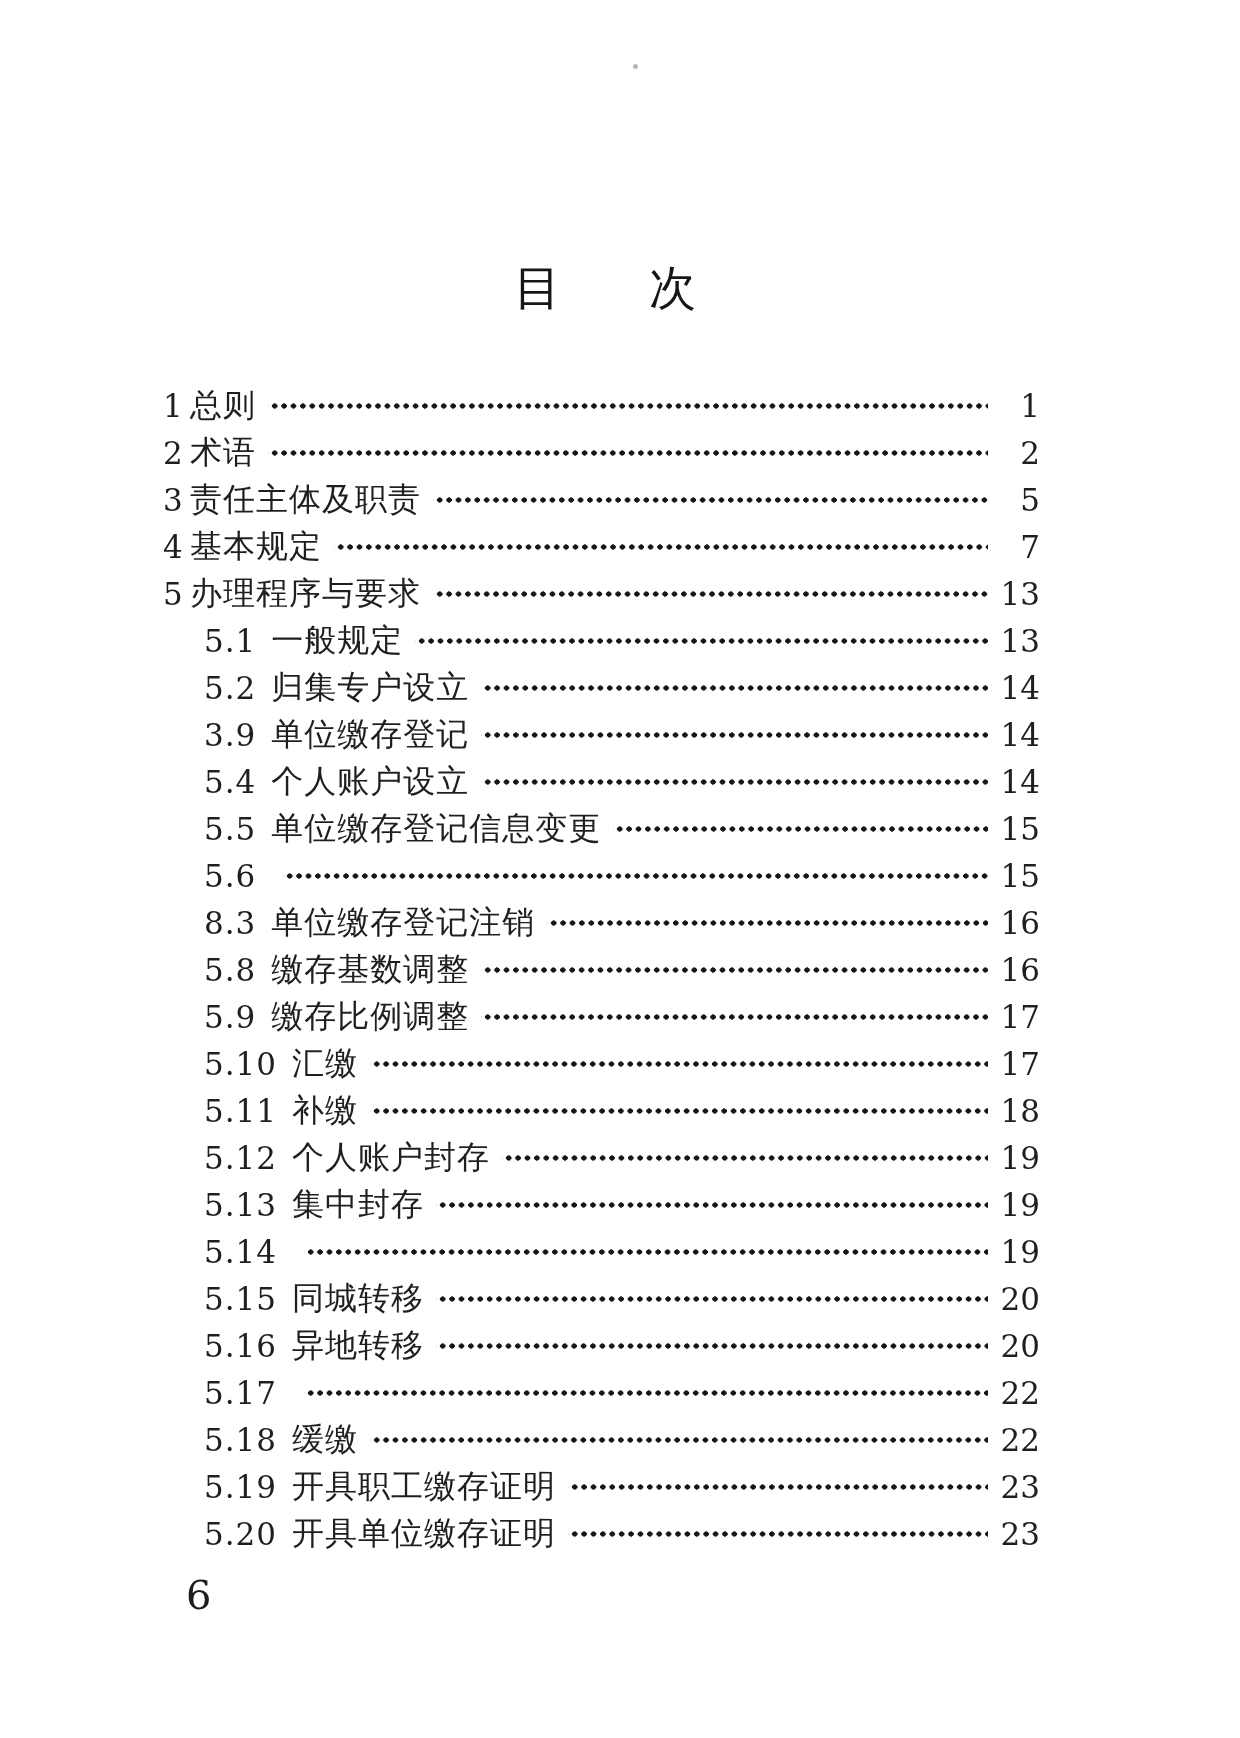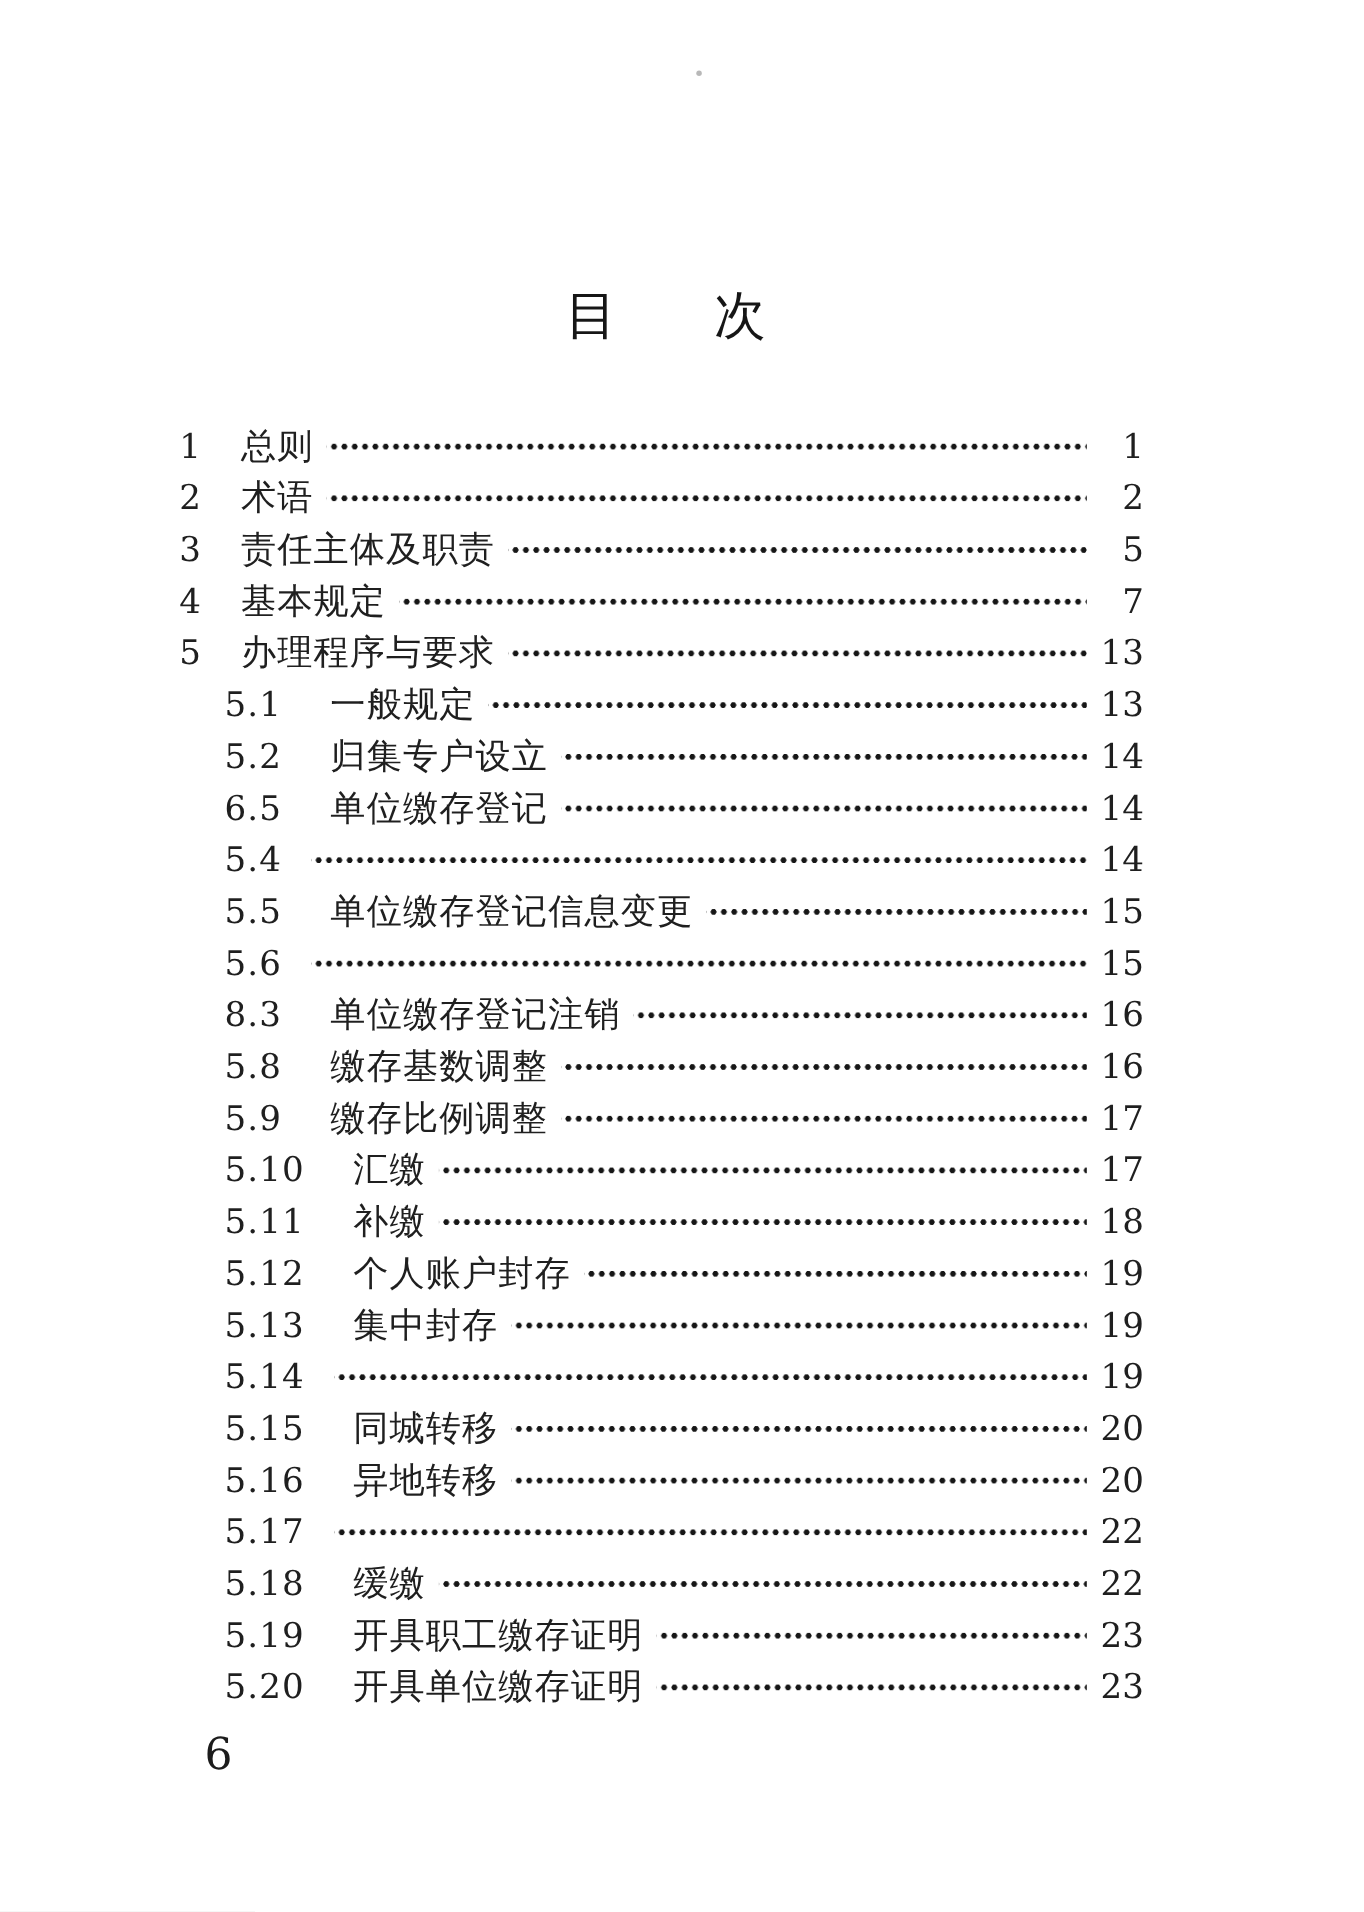--- a/index.html
+++ b/index.html
@@ -64,21 +64,20 @@
   }
   .toc-row.level-2 {
     padding-left: 41px;
   }
   .toc-row.level-2 .num {
     margin-right: 15px;
   }
   .toc-row .title {
     flex: none;
     letter-spacing: 1px;
-    margin-left: 29px;
   }
   .toc-row .leader {
     flex: 1 1 auto;
     align-self: stretch;
     margin-left: 12px;
     margin-right: 10px;
     background-image: radial-gradient(circle, #161616 2.4px, rgba(0,0,0,0) 2.9px);
     background-size: 9.4px 12px;
     background-repeat: repeat-x;
     background-position: 2px center;
@@ -154,28 +153,29 @@
     </div>
 
     <div class="toc-row level-2">
       <span class="num">5.2</span>
       <span class="title">归集专户设立</span>
       <span class="leader"></span>
       <span class="pg">14</span>
     </div>
 
     <div class="toc-row level-2">
-      <span class="num">6.5</span>
+      <span class="num">3.9</span>
       <span class="title">单位缴存登记</span>
       <span class="leader"></span>
       <span class="pg">14</span>
     </div>
 
     <div class="toc-row level-2">
       <span class="num">5.4</span>
+      <span class="title">个人账户设立</span>
       <span class="leader"></span>
       <span class="pg">14</span>
     </div>
 
     <div class="toc-row level-2">
       <span class="num">5.5</span>
       <span class="title">单位缴存登记信息变更</span>
       <span class="leader"></span>
       <span class="pg">15</span>
     </div>

